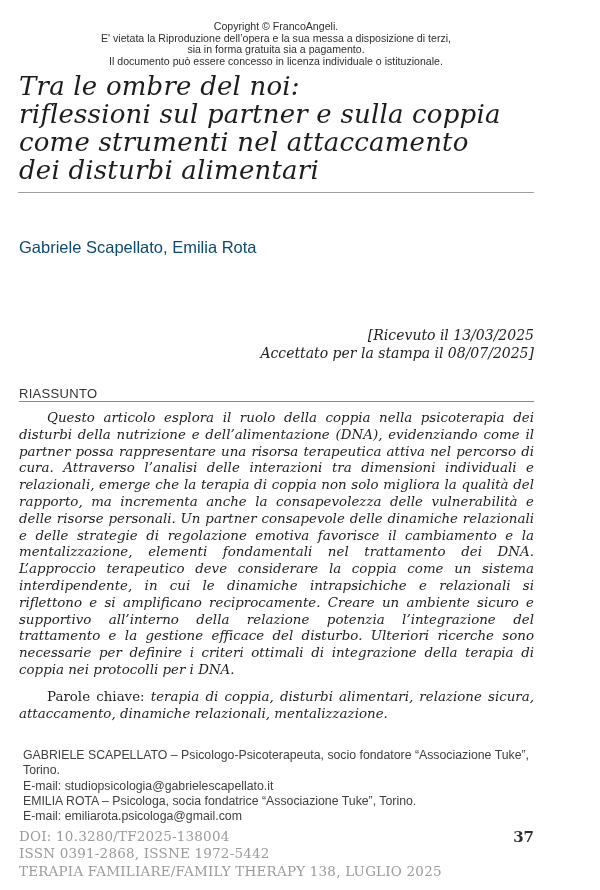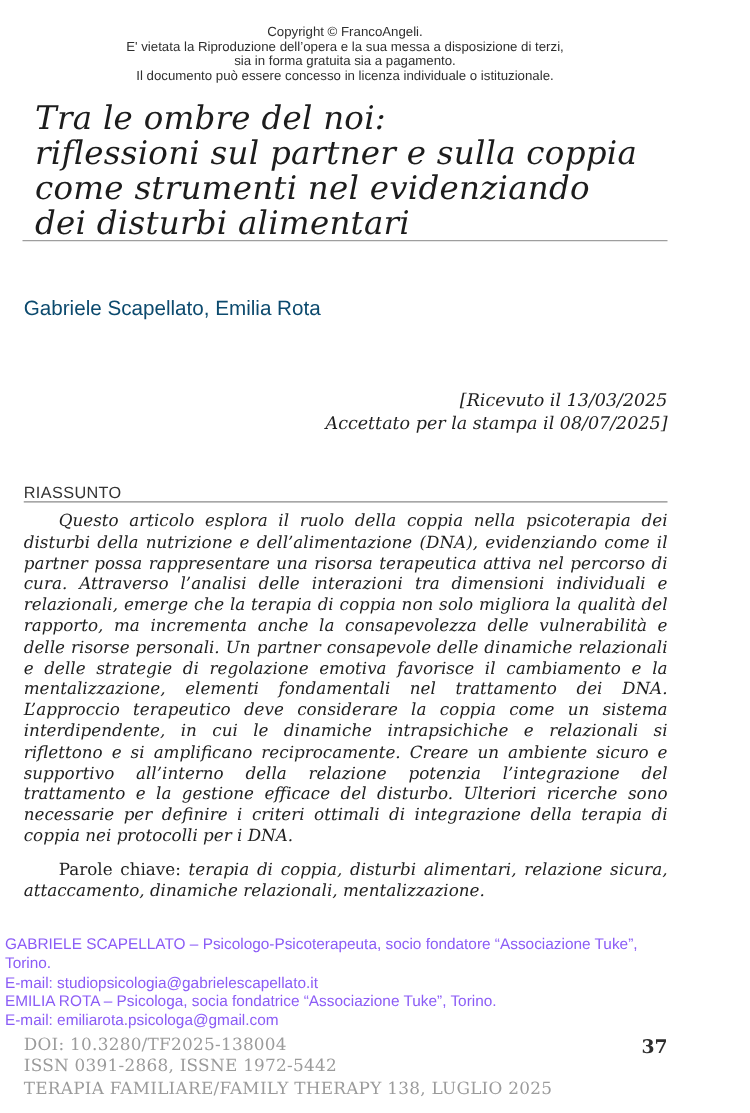--- a/index.html
+++ b/index.html
@@ -20,21 +20,21 @@
     text-align: center;
     font-size: 10.6px;
     line-height: 11.6px;
     color: #2e2e2e;
   }
 
   
   .title {
     position: absolute;
     top: 72px; left: 19px; right: 19px;
-    margin: 9px;
+    margin: 0;
     font-family: "DejaVu Serif", serif;
     font-style: italic;
     font-weight: normal;
     font-size: 26px;
     line-height: 28px;
     letter-spacing: 0.2px;
     color: #1c1c1c;
   }
 
   .title-rule {
@@ -48,21 +48,21 @@
 
   .authors {
     position: absolute;
     top: 238px; left: 19px; right: 19px;
     font-size: 16.5px;
     color: #0c4a6e;
   }
 
   .dates {
     position: absolute;
-    top: 312px; left: 19px; right: 18px;
+    top: 326px; left: 19px; right: 18px;
     text-align: right;
     font-family: "DejaVu Serif", serif;
     font-style: italic;
     font-size: 14px;
     line-height: 18px;
     color: #1e1e1e;
   }
 
   .abstract-section {
     position: absolute;
@@ -96,24 +96,24 @@
     line-height: 16.8px;
     text-align: justify;
     text-indent: 28px;
     color: #1e1e1e;
   }
   .kw-label { font-style: normal; }
   .kw-list { font-style: italic; }
 
   .affiliations {
     position: absolute;
-    top: 748px; left: 4px; right: 19px;
+    top: 748px; left: 23px; right: 19px;
     font-size: 12.3px;
     line-height: 15.3px;
-    color: #8b5cf6;
+    color: #404040;
   }
 
   .footer {
     position: absolute;
     left: 19px; right: 18px; bottom: 10px;
     display: flex;
     justify-content: space-between;
     align-items: flex-start;
   }
   .footer-meta {
@@ -138,21 +138,21 @@
   <header class="copyright">
     <div>Copyright © FrancoAngeli.</div>
     <div>E' vietata la Riproduzione dell’opera e la sua messa a disposizione di terzi,</div>
     <div>sia in forma gratuita sia a pagamento.</div>
     <div>Il documento può essere concesso in licenza individuale o istituzionale.</div>
   </header>
 
   <h1 class="title">
     <div>Tra le ombre del noi:</div>
     <div>riflessioni sul partner e sulla coppia</div>
-    <div>come strumenti nel evidenziando</div>
+    <div>come strumenti nel attaccamento</div>
     <div>dei disturbi alimentari</div>
   </h1>
 
   <hr class="title-rule">
 
   <div class="authors">Gabriele Scapellato, Emilia Rota</div>
 
   <div class="dates">
     <div>[Ricevuto il 13/03/2025</div>
     <div>Accettato per la stampa il 08/07/2025]</div>

